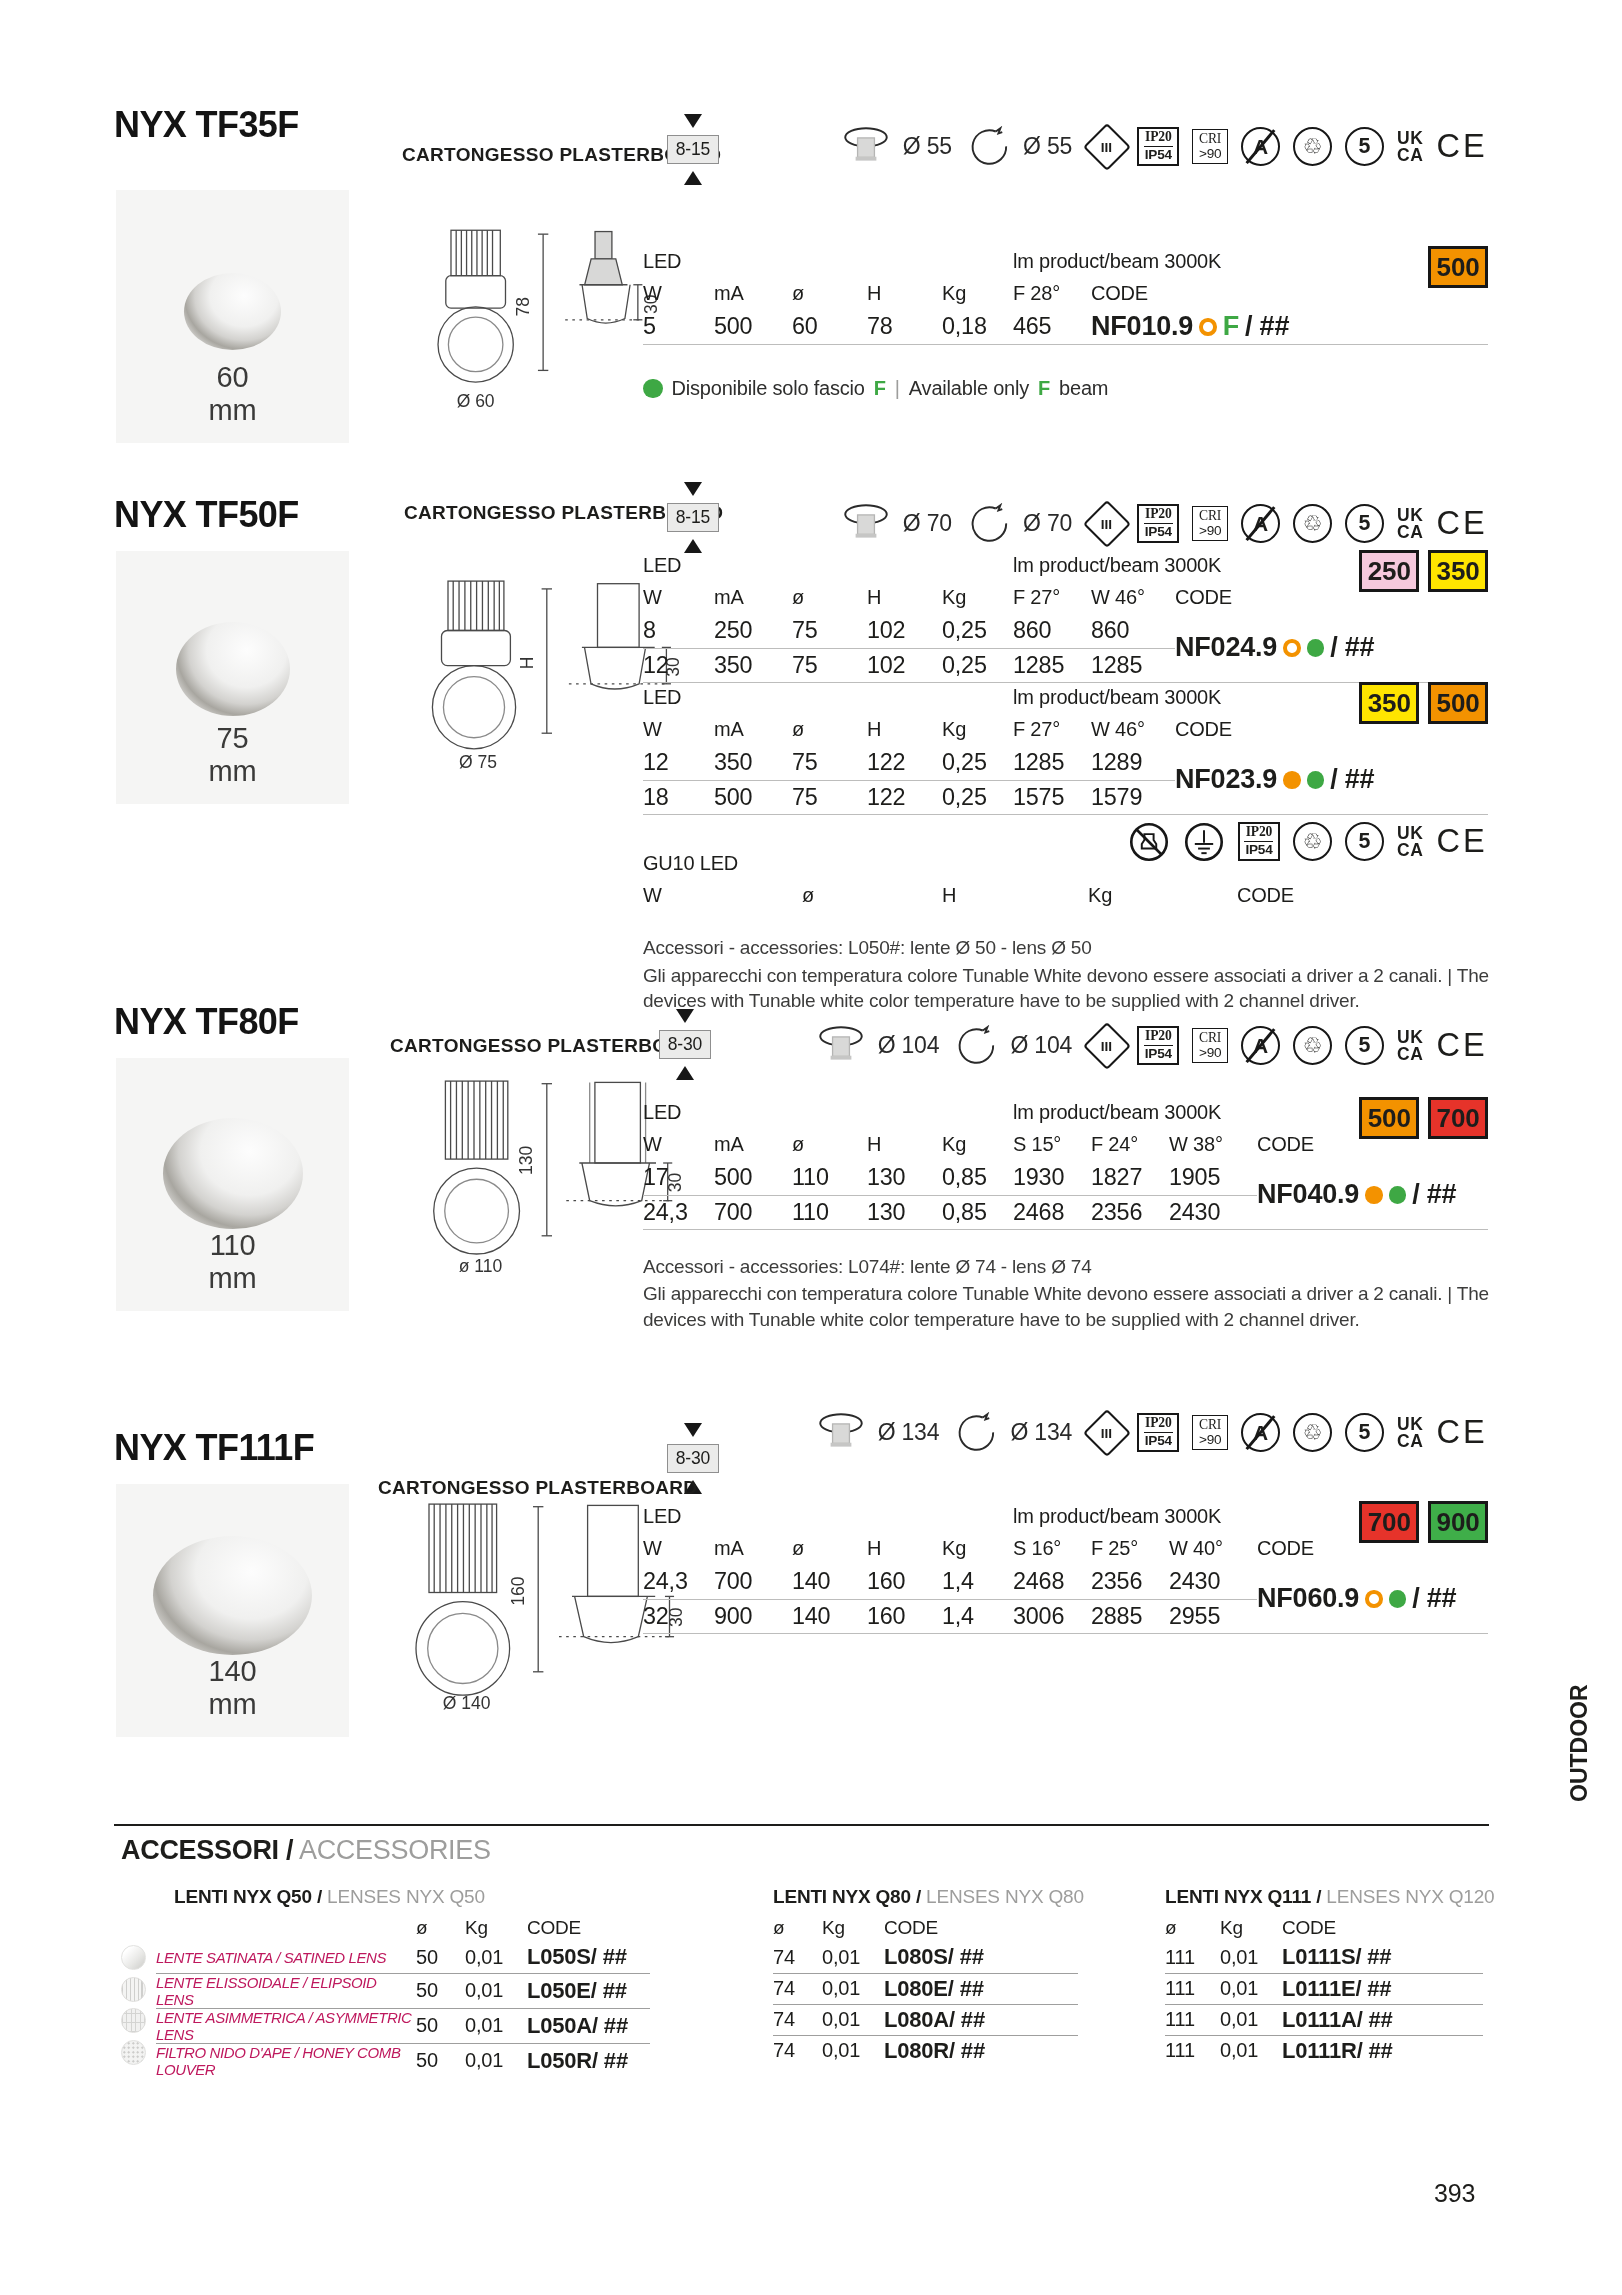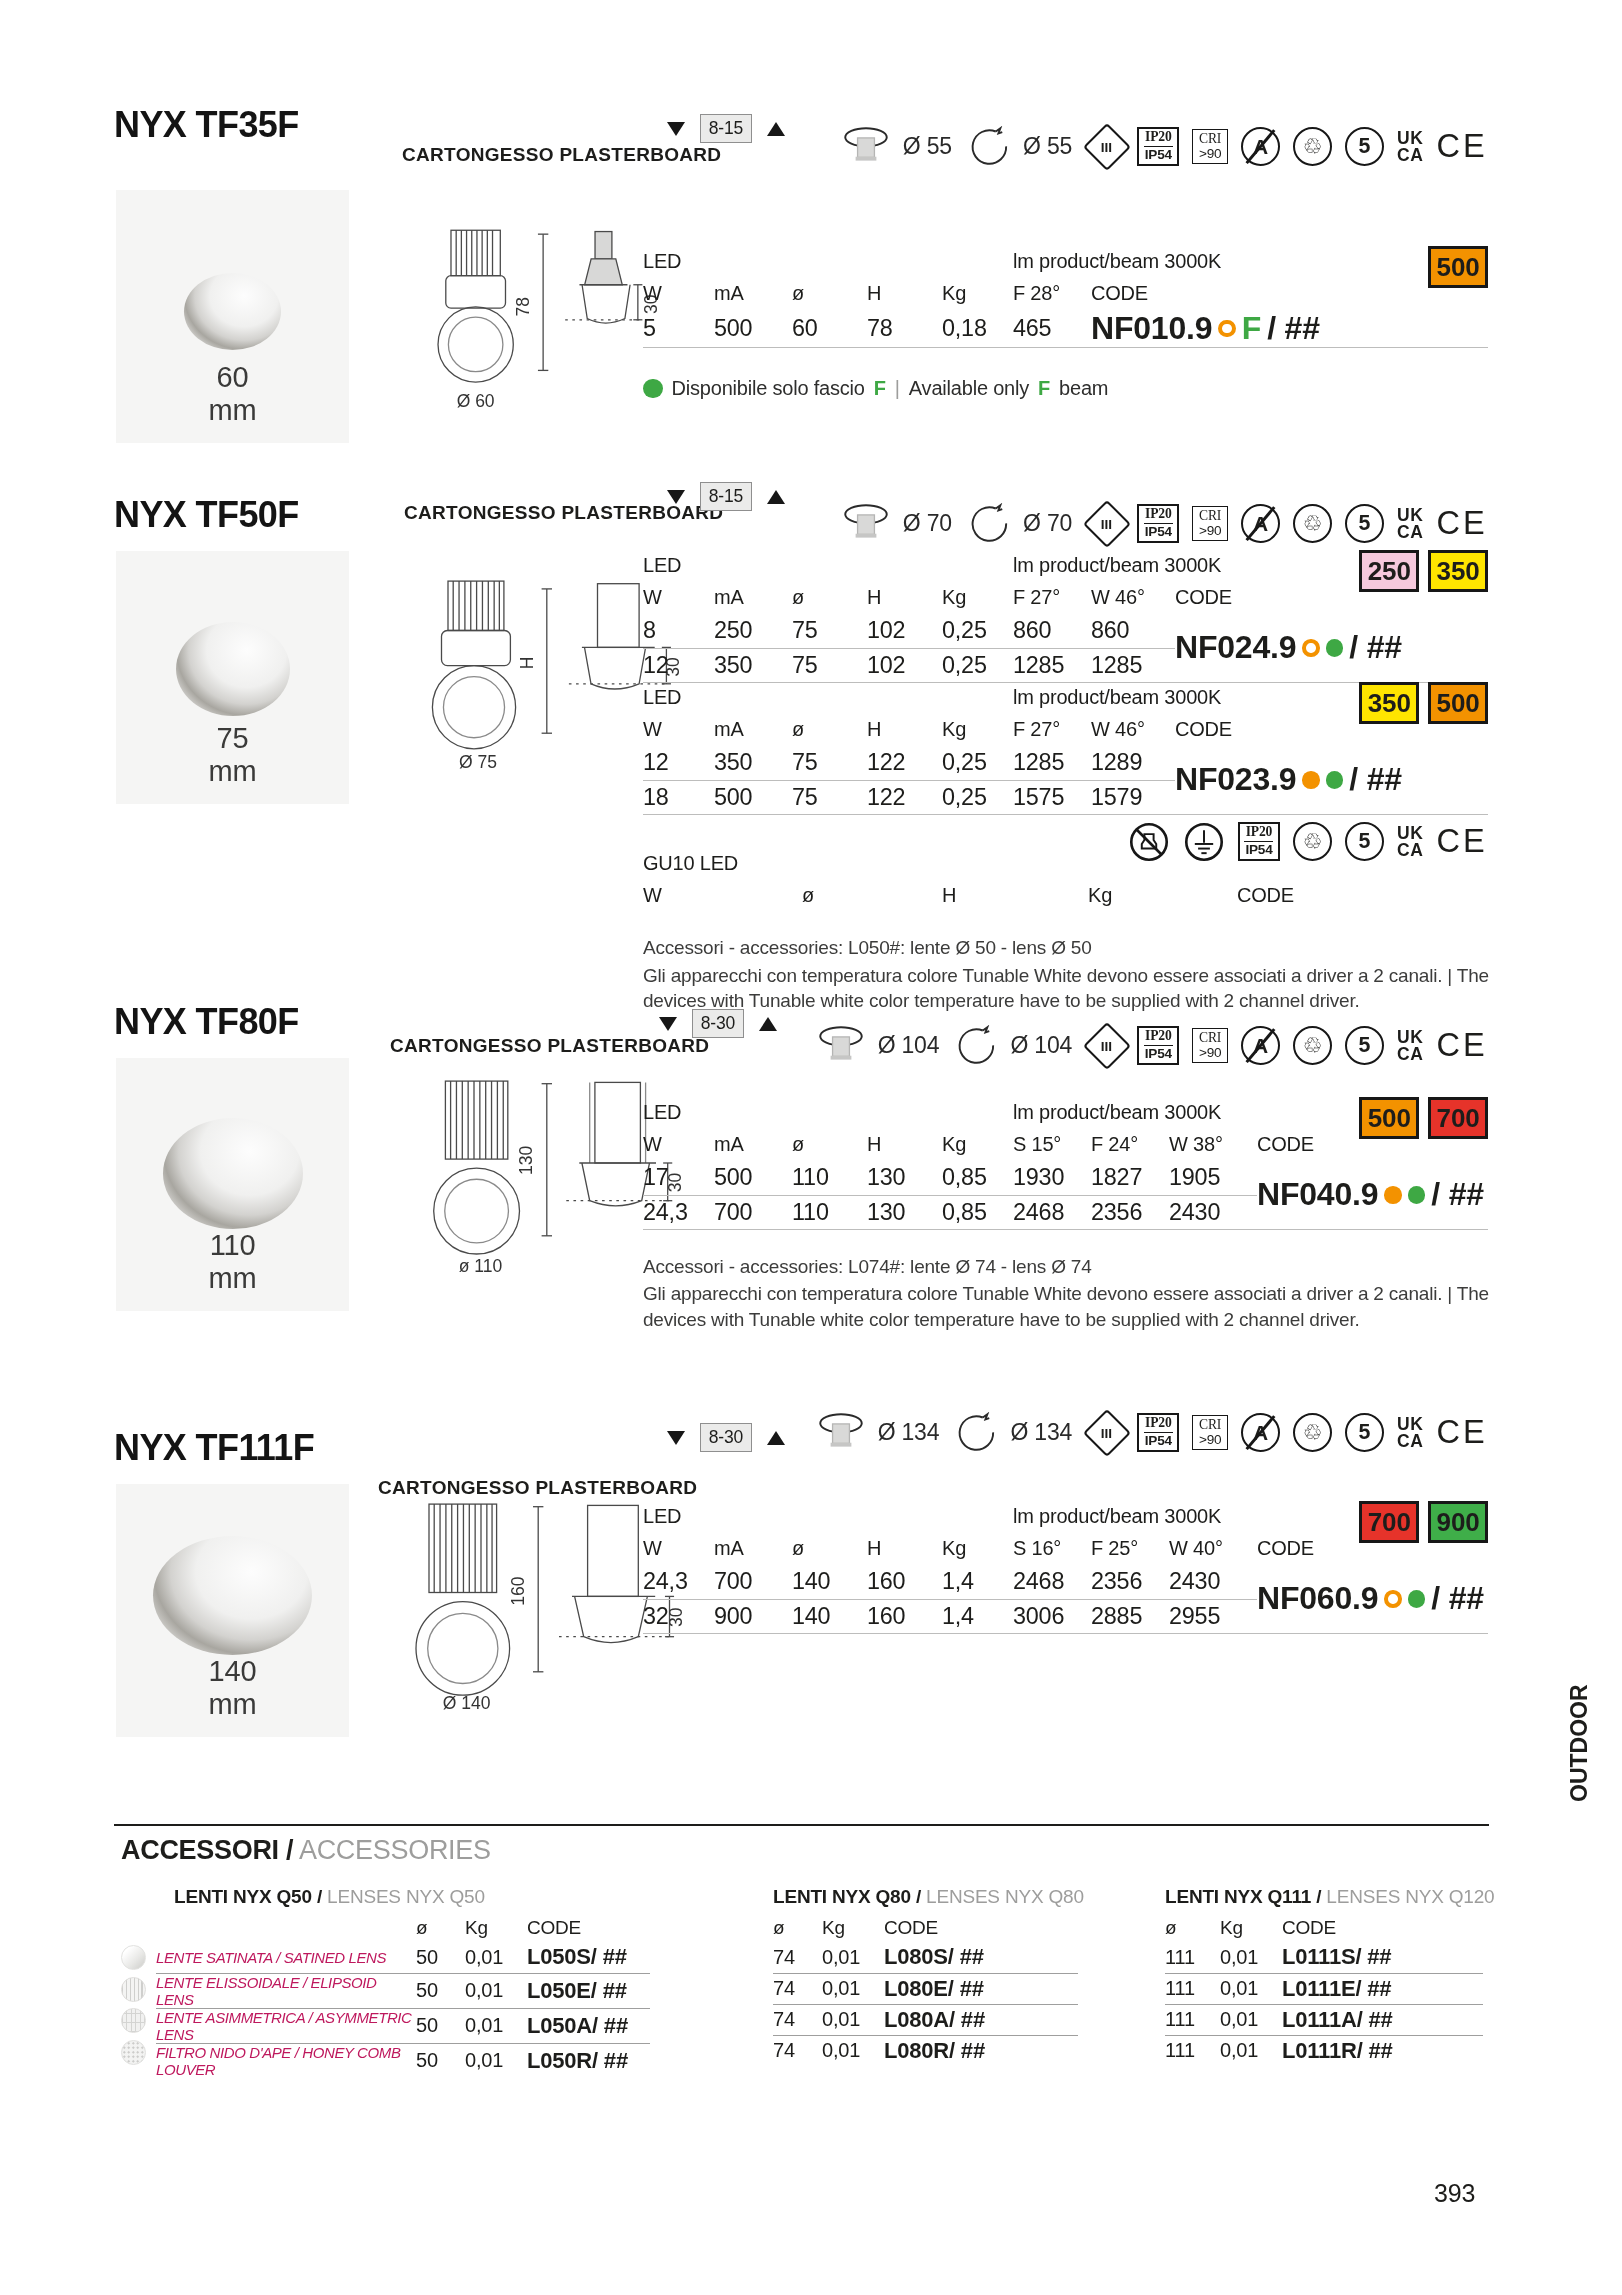--- a/index.html
+++ b/index.html
@@ -5,21 +5,21 @@
   * { box-sizing: border-box; margin:0; padding:0; }
   html,body { background:#fff; }
   body { font-family:"Liberation Sans", sans-serif; color:#1d1d1b; letter-spacing:-0.2px; }
   .page { position:relative; width:1623px; height:2295px; background:#ffffff; overflow:hidden; }
   .abs { position:absolute; }
 
   .t-title { font-size:36px; font-weight:bold; letter-spacing:-0.6px; color:#141414; }
   .pb-label { font-size:19px; font-weight:bold; letter-spacing:0.3px; }
 
   
-  .depth { display:flex; flex-direction:row; align-items:center; gap:15px; }
+  .depth { display:flex; flex-direction:column; align-items:center; gap:7px; }
   .tri-down { width:0;height:0;border-left:9.7px solid transparent;border-right:9.7px solid transparent;border-top:14.3px solid #171717; }
   .tri-up   { width:0;height:0;border-left:9.7px solid transparent;border-right:9.7px solid transparent;border-bottom:14.3px solid #171717; }
   .depth-box { border:1.9px solid #8f8f8f; background:#ebebea; font-size:17.5px; padding:3.2px 7.8px; font-weight:500; }
 
   
   .icon-row { display:flex; align-items:center; gap:13px; height:47px; }
   .dia-label { font-size:23px; color:#2a2a2a; margin-right:5.2px; }
   .dia3 { width:34px;height:34px;border:2.6px solid #171717;border-radius:3.9px;transform:rotate(45deg);display:flex;align-items:center;justify-content:center; }
   .dia3 span { transform:rotate(-45deg); font-size:13.6px; font-weight:bold; letter-spacing:0; }
   .sqbox { border:2.6px solid #171717; text-align:center; line-height:1.05; padding:1.9px 4.5px; font-weight:bold; font-size:13.6px; }
@@ -47,21 +47,21 @@
   .spec .lm-lab { position:absolute; top:0; }
   .badges { position:absolute; right:0; top:-3.9px; display:flex; gap:9px; }
   .badge { min-width:57px; height:42px; border:3.2px solid #171717; display:flex; align-items:center; justify-content:center; font-size:26px; font-weight:bold; padding:0 5.2px; letter-spacing:0; }
   .b-pink { background:#F6C9DD; } .b-yellow { background:#FFE500; } .b-orange { background:#F39200; }
   .b-red { background:#E6332A; } .b-green { background:#3FAE49; }
   table.spec-t { border-collapse:collapse; table-layout:fixed; width:100%; margin-top:30px; }
   .spec-t td { padding:0; }
   .spec-t .hdr td { height:30px; font-size:20px; vertical-align:bottom; padding-bottom:5.2px; font-weight:normal; }
   .spec-t .val td { height:34px; font-size:23.4px; vertical-align:middle; border-bottom:1.3px solid #bdbdbc; }
   .codecell { font-weight:bold; }
-  .codewrap { display:flex; align-items:center; gap:6px; font-size:32px; }
+  .codewrap { display:flex; align-items:center; gap:6px; font-size:27px; }
   .dot { width:17.5px; height:17.5px; border-radius:50%; display:inline-block; flex:0 0 auto; }
   .dot.ring-orange { border:4.5px solid #F39200; background:#fff; }
   .dot.fill-orange { background:#F39200; }
   .dot.fill-green { background:#3EA844; }
   .green-b { color:#3EA844; font-weight:bold; }
 
   .fnote { display:flex; align-items:center; gap:9px; font-size:20px; color:#2e2e2d; }
   .gdot { width:19.5px;height:19.5px;border-radius:50%;background:#3EA844; flex:0 0 auto; }
   .graysep { color:#9d9d9c; }
   .note-line { font-size:19px; color:#3c3c3b; width:864px; line-height:1.2; }

